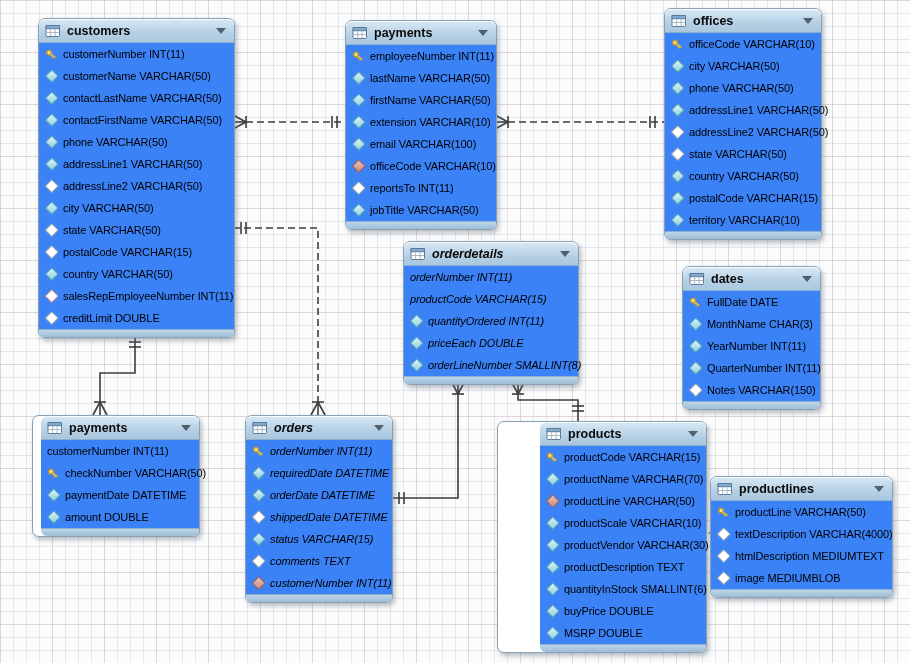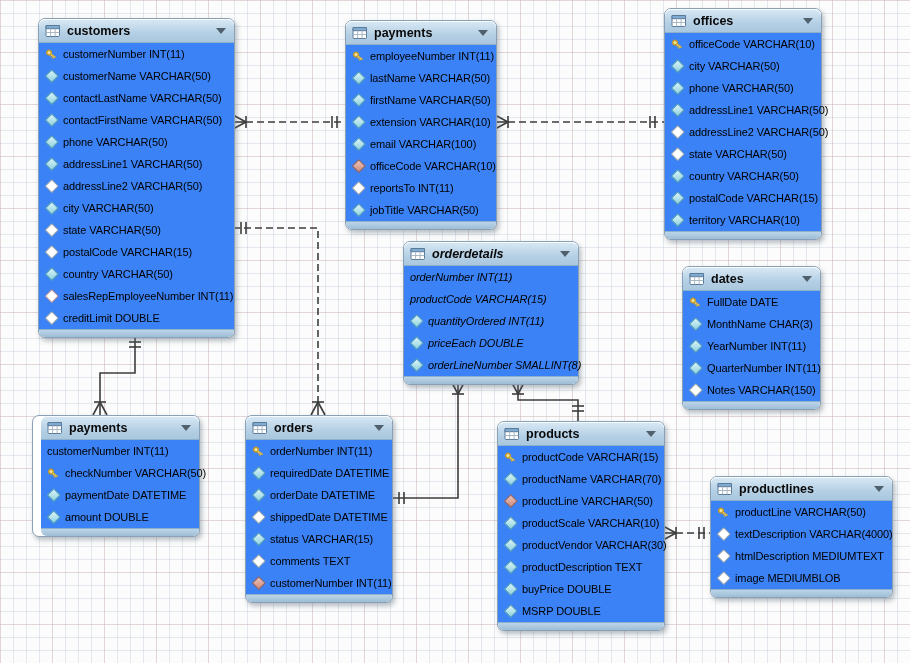--- a/index.html
+++ b/index.html
@@ -510,21 +510,21 @@
         </div>
         <div class="trow">
           <span class="fico">
             <i class="dia not-null"></i>
           </span>
           <span class="flabel">amount DOUBLE</span>
         </div>
       </div>
       <div class="tfoot"></div>
     </div>
-    <div class="tbl" style="left: 245px; top: 415px; width: 146px;">
+    <div class="tbl" style="left: 245px; top: 415px; width: 146px; font-style: italic;">
       <div class="thead">
         <span class="ticon">
           <svg width="16" height="14" viewBox="0 0 16 14">
             <rect x="1" y="1.5" width="13.5" height="11" rx="1" fill="#ffffff" stroke="#5a7a9a"></rect>
             <path d="M1 1.5 h13.5 v3.2 h-13.5 z" fill="#7fabd0" stroke="#5a7a9a"></path>
             <line x1="5.6" y1="4.7" x2="5.6" y2="12.3" stroke="#aab8c4"></line>
             <line x1="10.1" y1="4.7" x2="10.1" y2="12.3" stroke="#aab8c4"></line>
             <line x1="1.2" y1="8.5" x2="14.3" y2="8.5" stroke="#aab8c4"></line>
           </svg>
         </span>
@@ -575,21 +575,21 @@
         </div>
         <div class="trow">
           <span class="fico">
             <i class="dia fk"></i>
           </span>
           <span class="flabel">customerNumber INT(11)</span>
         </div>
       </div>
       <div class="tfoot"></div>
     </div>
-    <div class="tbl" style="left: 497px; top: 421px; width: 166px;">
+    <div class="tbl" style="left: 497px; top: 421px; width: 166px; padding-left: 42px;">
       <div class="thead">
         <span class="ticon">
           <svg width="16" height="14" viewBox="0 0 16 14">
             <rect x="1" y="1.5" width="13.5" height="11" rx="1" fill="#ffffff" stroke="#5a7a9a"></rect>
             <path d="M1 1.5 h13.5 v3.2 h-13.5 z" fill="#7fabd0" stroke="#5a7a9a"></path>
             <line x1="5.6" y1="4.7" x2="5.6" y2="12.3" stroke="#aab8c4"></line>
             <line x1="10.1" y1="4.7" x2="10.1" y2="12.3" stroke="#aab8c4"></line>
             <line x1="1.2" y1="8.5" x2="14.3" y2="8.5" stroke="#aab8c4"></line>
           </svg>
         </span>
@@ -635,20 +635,26 @@
         <div class="trow">
           <span class="fico">
             <i class="dia not-null"></i>
           </span>
           <span class="flabel">productDescription TEXT</span>
         </div>
         <div class="trow">
           <span class="fico">
             <i class="dia not-null"></i>
           </span>
+          <span class="flabel">quantityInStock SMALLINT(6)</span>
+        </div>
+        <div class="trow">
+          <span class="fico">
+            <i class="dia not-null"></i>
+          </span>
           <span class="flabel">buyPrice DOUBLE</span>
         </div>
         <div class="trow">
           <span class="fico">
             <i class="dia not-null"></i>
           </span>
           <span class="flabel">MSRP DOUBLE</span>
         </div>
       </div>
       <div class="tfoot"></div>

